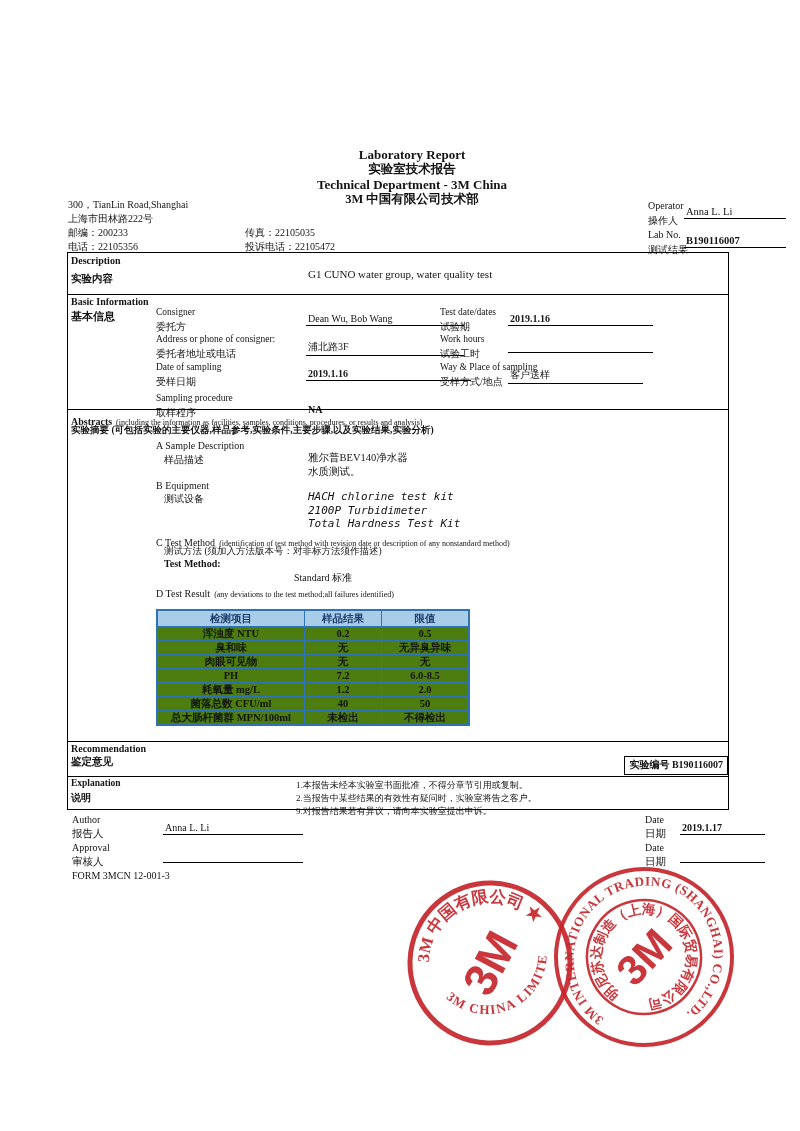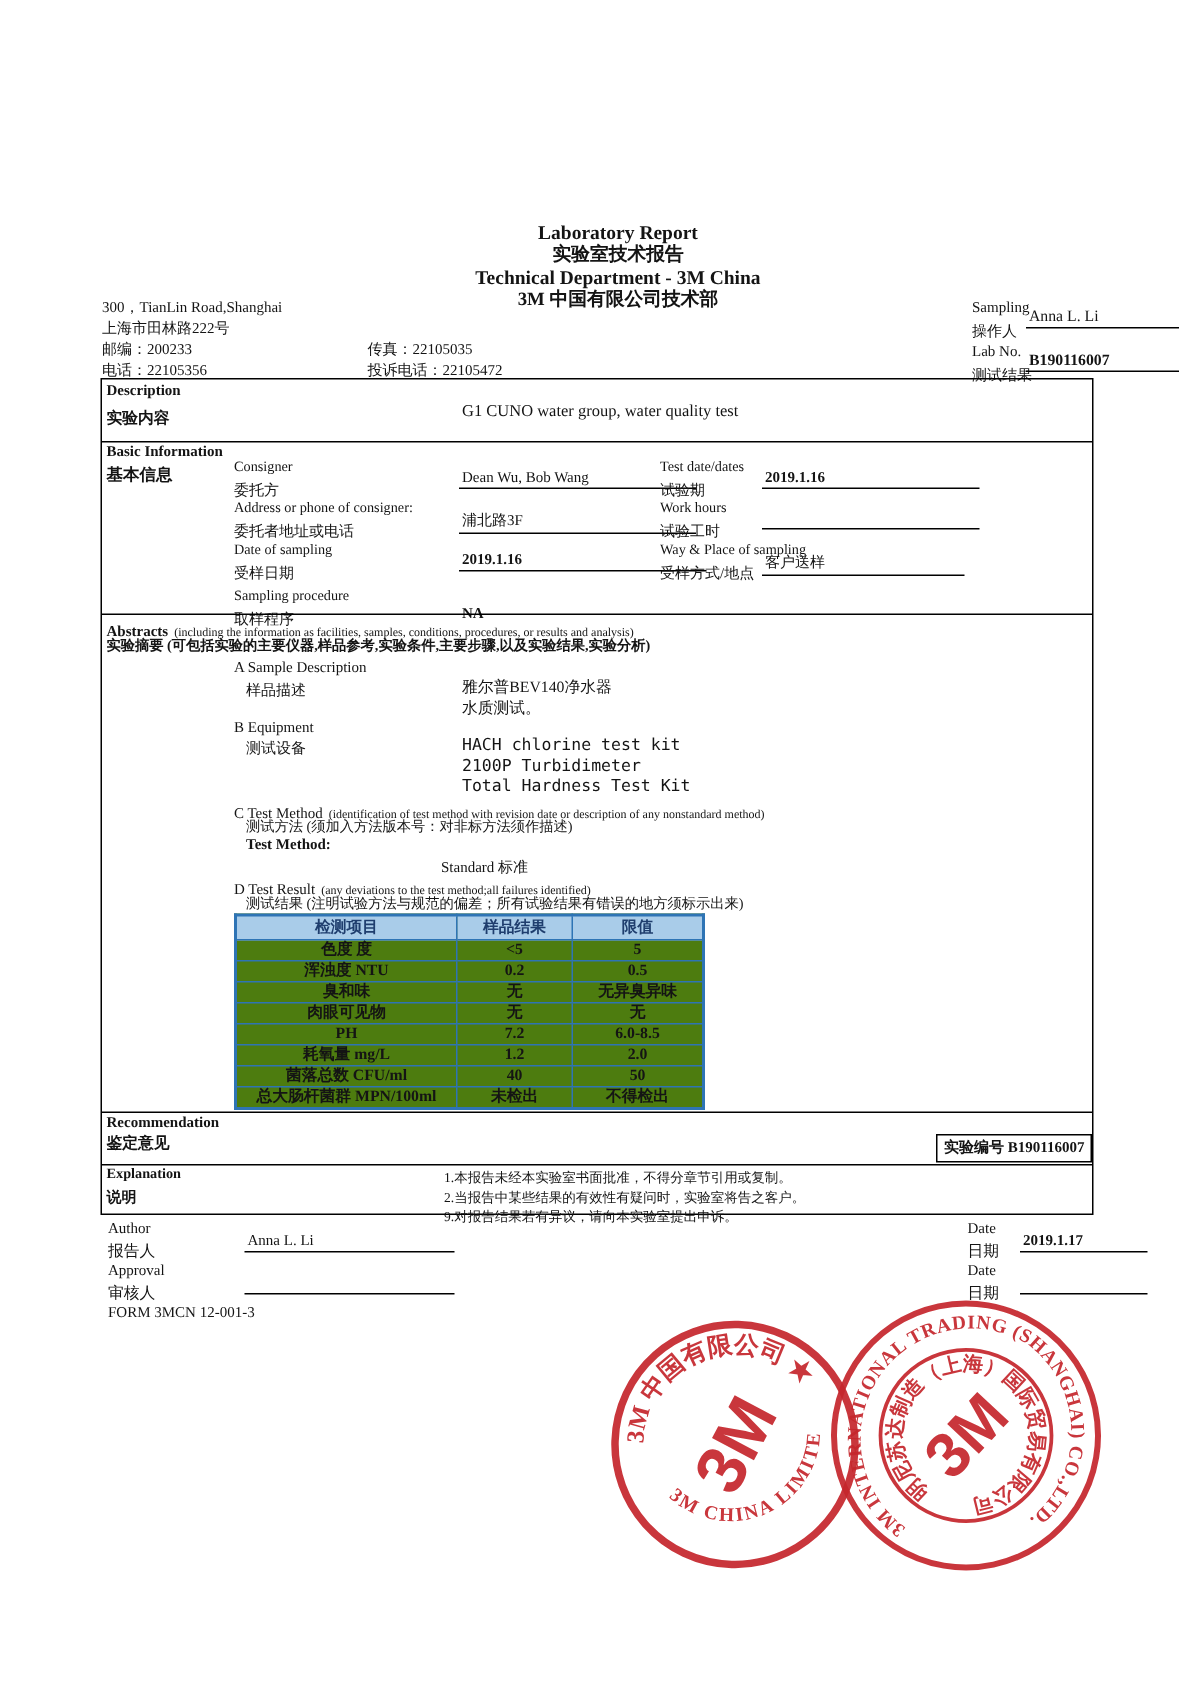--- a/index.html
+++ b/index.html
@@ -14,21 +14,21 @@
   .ul .val{display:block;padding:0 2px 1px 2px;}
   .titleblock{left:12px;top:147px;width:800px;text-align:center;line-height:15px;}
   .mainbox{position:absolute;left:67px;top:252px;width:660px;height:556px;border:1px solid #000;}
   .hr{position:absolute;left:0;right:0;border-top:1px solid #000;}
   .labno-box{position:absolute;right:0;top:503px;border:1px solid #000;padding:1px 4px 2px 4px;}
   table.result{border-collapse:collapse;border:2px solid #2E74B5;background:#4d7c0f;}
   table.result th,table.result td{border:1px solid #2E74B5;text-align:center;font-weight:bold;
         font-size:10.5px;padding:0 2px;height:13px;line-height:13px;
         font-family:"Liberation Serif","DejaVu Serif",serif;}
   table.result th{background:#A9CCE9;color:#1F3E6E;height:15px;}
-  .mono{font-family:"DejaVu Sans Mono","Liberation Mono",monospace;font-size:11px;line-height:13.5px;}
+  .mono{font-family:"DejaVu Sans Mono","Liberation Mono",monospace;font-size:11px;line-height:13.5px;font-style:italic;}
   .stamp{position:absolute;opacity:0.92;}
   .stamp svg{display:block;}
 </style>
 </head>
 <body>
 
 <div class="page">
 
   <div class="abs titleblock">
     <div class="b" style="font-size:13px">Laboratory Report</div>
@@ -37,21 +37,21 @@
     <div class="b" style="font-size:12.5px">3M 中国有限公司技术部</div>
   </div>
 
   <div class="abs f10" style="left:68px;top:198px">300，TianLin Road,Shanghai</div>
   <div class="abs f10" style="left:68px;top:212px">上海市田林路222号</div>
   <div class="abs f10" style="left:68px;top:226px">邮编：200233</div>
   <div class="abs f10" style="left:245px;top:226px">传真：22105035</div>
   <div class="abs f10" style="left:68px;top:240px">电话：22105356</div>
   <div class="abs f10" style="left:245px;top:240px">投诉电话：22105472</div>
 
-  <div class="abs f10" style="left:648px;top:200px">Sampling</div>
+  <div class="abs f10" style="left:648px;top:200px">Operator</div>
   <div class="abs f10" style="left:648px;top:214px">操作人</div>
   <div class="ul f105" style="left:684px;top:206px;width:102px">
     <span class="val">Anna L. Li</span>
     </div>
   <div class="abs f10" style="left:648px;top:229px">Lab No.</div>
   <div class="abs f10" style="left:648px;top:243px">测试结果</div>
   <div class="ul f105 b" style="left:684px;top:235px;width:102px">
     <span class="val">B190116007</span>
     </div>
 
@@ -131,38 +131,32 @@
       <span class="f8">(identification of test method with revision date or description of any nonstandard method)</span>
     </div>
     <div class="abs f95" style="left:96px;top:292px">测试方法 (须加入方法版本号：对非标方法须作描述)</div>
     <div class="abs f10 b" style="left:96px;top:305px">Test Method:</div>
     <div class="abs f10" style="left:226px;top:318px">Standard 标准</div>
 
     <div class="abs" style="left:88px;top:330px">
       <span class="f10">D Test Result</span>
       <span class="f8">(any deviations to the test method;all failures identified)</span>
     </div>
-    <div class="abs f95" style="left:96px;top:343px">测试结果 (注明试验方法与规范的偏差；所有试验结果有错误的地方须标示出来)</div>
 
     <div class="abs" style="left:88px;top:356px">
       <table class="result">
         <thead>
           <tr>
             <th style="width:142px">检测项目</th>
             <th style="width:72px">样品结果</th>
             <th style="width:82px">限值</th>
           </tr>
         </thead>
         <tbody>
             <tr>
-              <td>色度 度</td>
-              <td>&lt;5</td>
-              <td>5</td>
-            </tr>
-            <tr>
               <td>浑浊度 NTU</td>
               <td>0.2</td>
               <td>0.5</td>
             </tr>
             <tr>
               <td>臭和味</td>
               <td>无</td>
               <td>无异臭异味</td>
             </tr>
             <tr>

